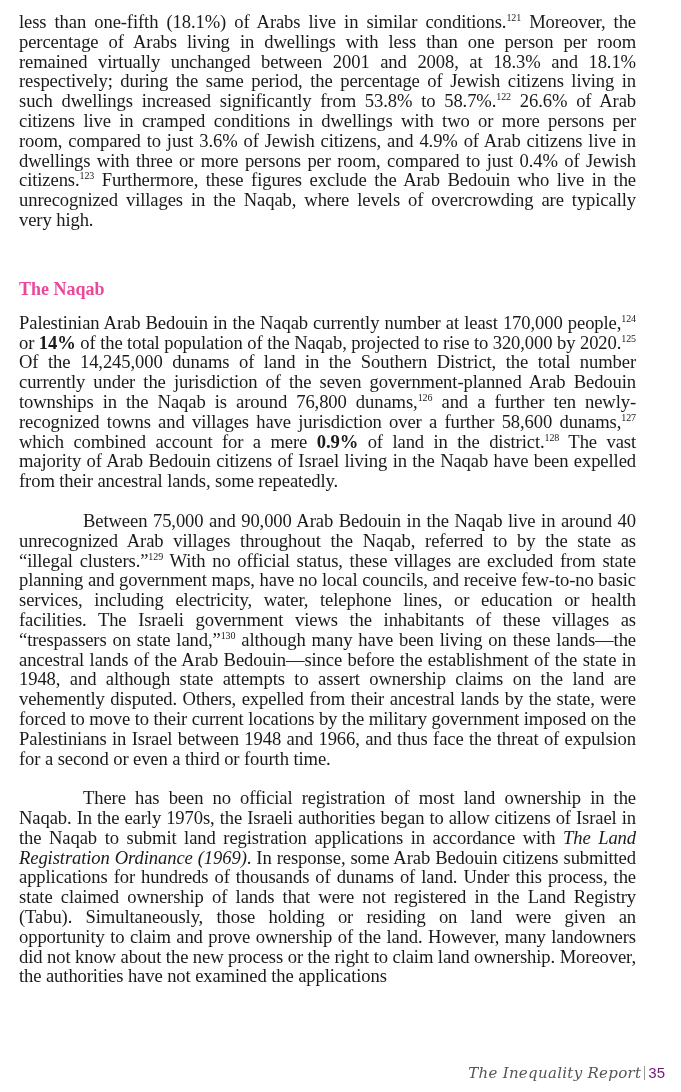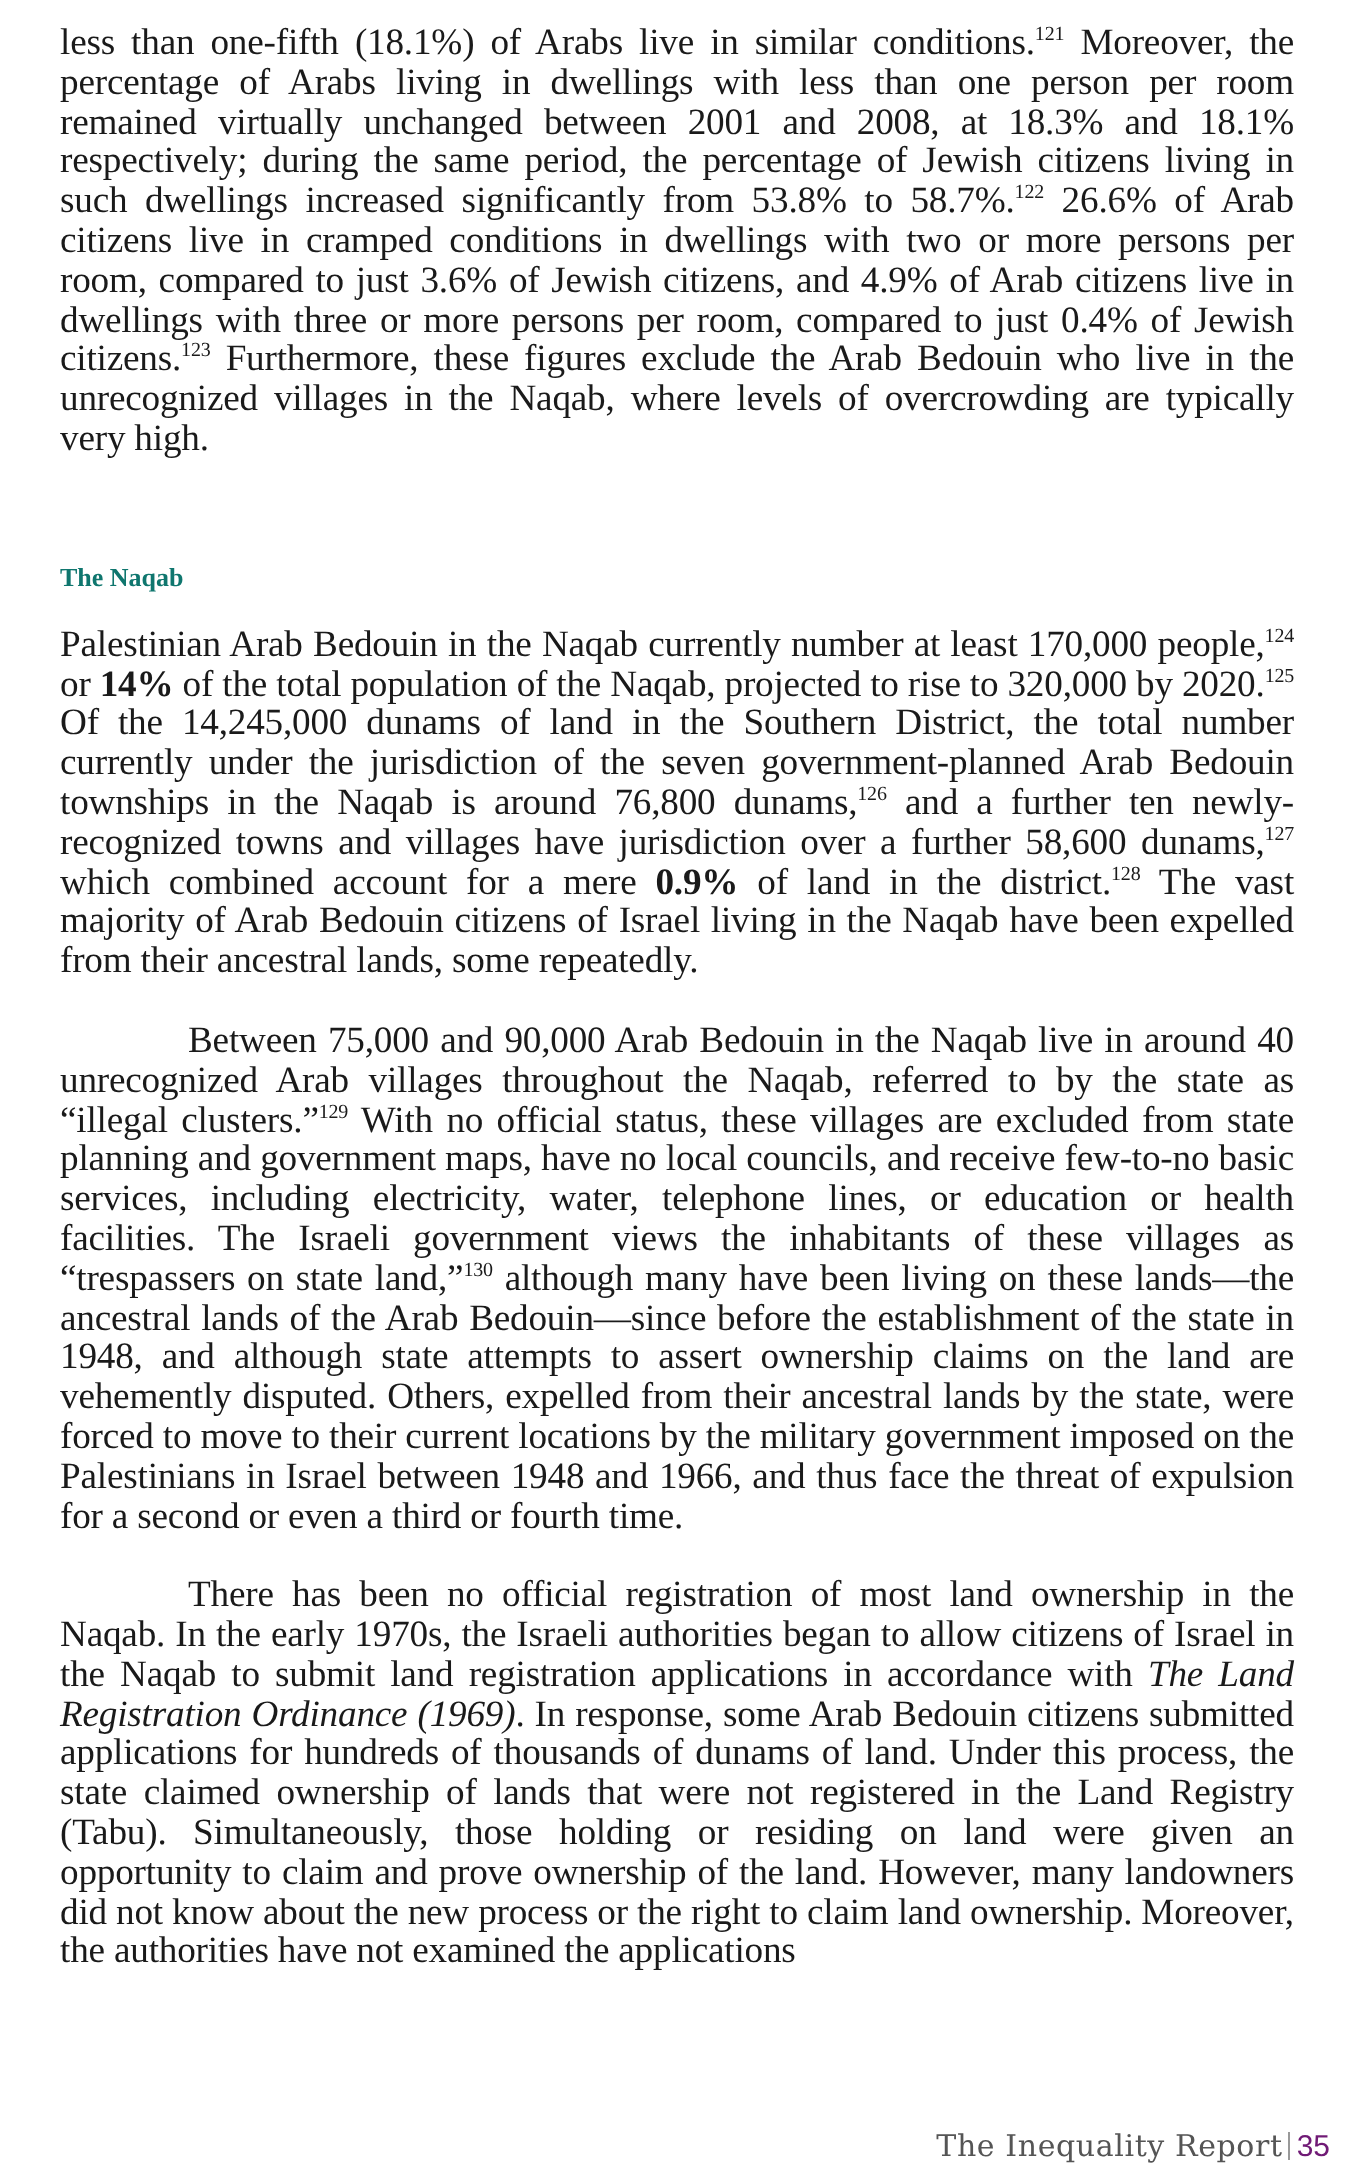--- a/index.html
+++ b/index.html
@@ -10,60 +10,60 @@
     body {
       width: 681px;
       height: 1092px;
       position: relative;
       overflow: hidden;
       font-family: "Liberation Serif", "DejaVu Serif", serif;
       color: #1a1a1a;
     }
     .page {
       position: absolute;
-      left: 30px;
+      left: 19px;
       top: 12px;
       width: 617px;
     }
     .para {
       margin: 0;
       font-size: 18.6px;
       line-height: 19.8px;
       text-align: justify;
       text-align-last: left;
       letter-spacing: -0.1px;
     }
     .para.indent {
       text-indent: 64px;
     }
     .gap-large { height: 48px; }
     .gap-small { height: 20px; }
     .heading {
       margin: 0 0 13px 0;
-      font-size: 13px;
+      font-size: 18px;
       font-weight: bold;
       line-height: 22px;
-      color: #0f766e;
+      color: #ec4899;
     }
     sup {
       font-size: 10px;
       line-height: 0;
       vertical-align: 7px;
     }
     b { font-weight: bold; }
     i { font-style: italic; }
     .footer {
       position: absolute;
       right: 16px;
       top: 1064px;
       font-size: 15px;
       color: #555;
       font-family: "DejaVu Serif", "Liberation Serif", serif;
     }
-    .footer .title { letter-spacing: 0.3px; }
+    .footer .title { font-style: italic; letter-spacing: 0.3px; }
     .footer .sep {
       display: inline-block;
       width: 1px;
       height: 14px;
       background: #999;
       margin: 0 3px;
       vertical-align: -2px;
     }
     .footer .num { font-family: "Liberation Sans", sans-serif; font-size: 15px; color: #701a75; }
   </style>

